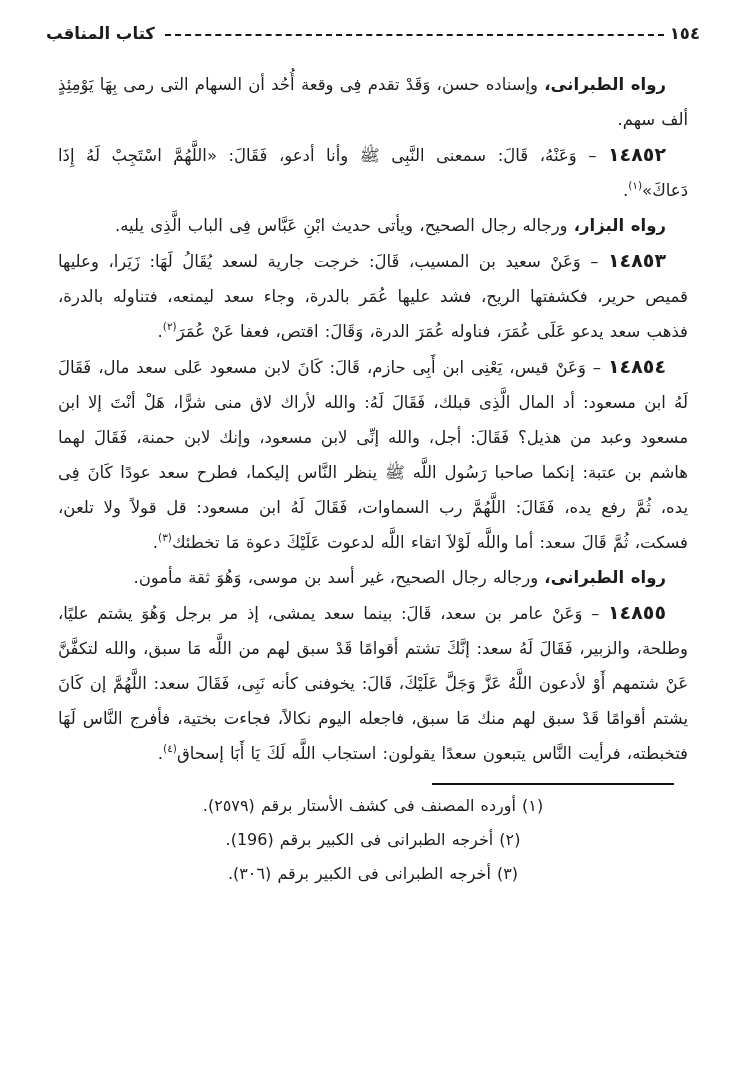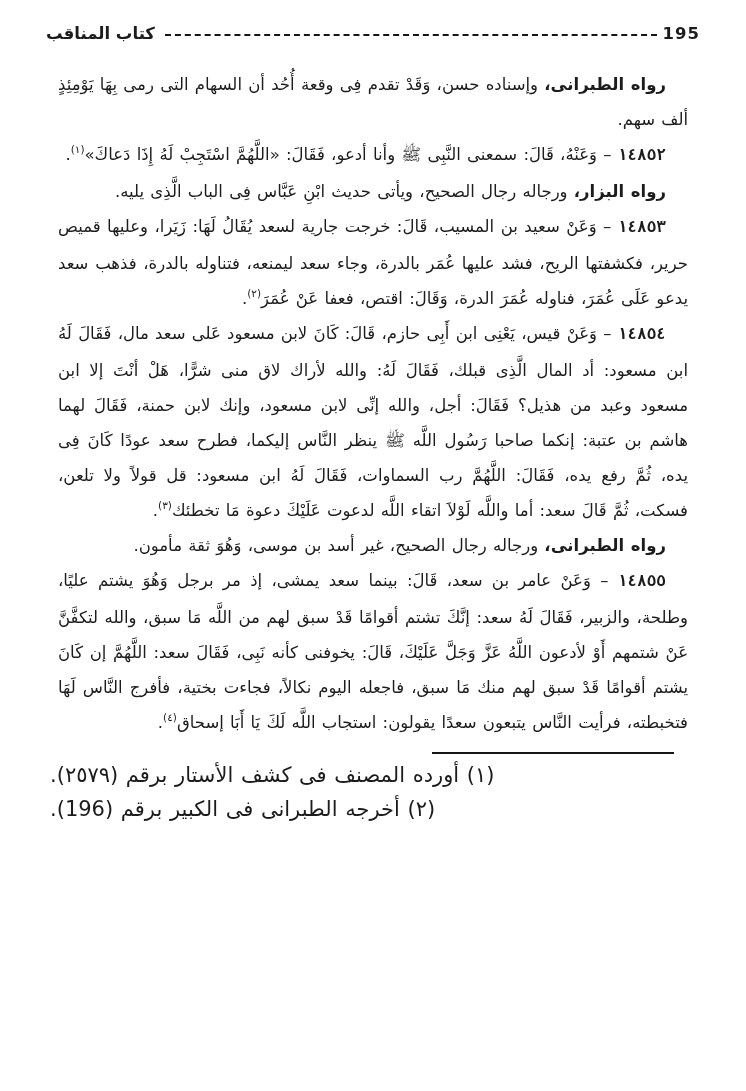--- a/index.html
+++ b/index.html
@@ -43,56 +43,55 @@
     margin: 0;
     font-size: 16.5px;
     line-height: 35px;
     text-align: justify;
     text-indent: 22px;
     word-spacing: 1px;
   }
   .lead { font-weight: bold; }
   .hnum {
     font-weight: bold;
-    font-size: 16px;
+    font-size: 19px;
     letter-spacing: 2px;
     white-space: nowrap;
-    font-family: Liberation Mono, monospace;
   }
   .fnm {
     font-size: 10.5px;
     line-height: 0;
     vertical-align: 7px;
     letter-spacing: 0;
   }
   
   .footnotes { margin-top: 10px; }
   .fn-sep {
     width: 242px;
     height: 0;
     border-top: 2px solid #141414;
     margin: 0 26px 6px auto; 
   }
   .footnote {
     margin: 4px;
-    font-size: 21px;
+    font-size: 16px;
     line-height: 30px;
-    text-align: left;
+    text-align: center;
     word-spacing: 1px;
   }
 </style>
 </head>
 <body>
 
 <div class="page">
 
   <header class="page-header">
     <span class="book-title">كتاب المناقب</span>
     <span class="dash-rule"></span>
-    <span class="page-number">195</span>
+    <span class="page-number">١٥٤</span>
   </header>
 
   <main class="body-text">
 
     <p class="para"><span class="lead">رواه الطبرانى،</span><span> وإسناده حسن، وَقَدْ تقدم فِى وقعة أُحُد أن السهام التى رمى بِهَا يَوْمِئِذٍ ألف سهم.</span></p>
 
     <p class="para"><span class="hnum">١٤٨٥٢</span><span> – وَعَنْهُ، قَالَ: سمعنى النَّبِى ﷺ وأنا أدعو، فَقَالَ: «اللَّهُمَّ اسْتَجِبْ لَهُ إِذَا دَعاكَ»</span><sup class="fnm">(١)</sup><span>.</span></p>
 
     <p class="para"><span class="lead">رواه البزار،</span><span> ورجاله رجال الصحيح، ويأتى حديث ابْنِ عَبَّاس فِى الباب الَّذِى يليه.</span></p>
 
@@ -104,15 +103,16 @@
     <p class="para"><span class="lead">رواه الطبرانى،</span><span> ورجاله رجال الصحيح، غير أسد بن موسى، وَهُوَ ثقة مأمون.</span></p>
 
     <p class="para"><span class="hnum">١٤٨٥٥</span><span> – وَعَنْ عامر بن سعد، قَالَ: بينما سعد يمشى، إذ مر برجل وَهُوَ يشتم عليًا، وطلحة، والزبير، فَقَالَ لَهُ سعد: إنَّكَ تشتم أقوامًا قَدْ سبق لهم من اللَّه مَا سبق، والله لتكفَّنَّ عَنْ شتمهم أَوْ لأدعون اللَّهُ عَزَّ وَجَلَّ عَلَيْكَ، قَالَ: يخوفنى كأنه نَبِى، فَقَالَ سعد: اللَّهُمَّ إن كَانَ يشتم أقوامًا قَدْ سبق لهم منك مَا سبق، فاجعله اليوم نكالاً، فجاءت بختية، فأفرج النَّاس لَهَا فتخبطته، فرأيت النَّاس يتبعون سعدًا يقولون: استجاب اللَّه لَكَ يَا أَبَا إسحاق</span><sup class="fnm">(٤)</sup><span>.</span></p>
 
   </main>
 
   <footer class="footnotes">
     <div class="fn-sep"></div>
     <p class="footnote">(١) أورده المصنف فى كشف الأستار برقم (٢٥٧٩).</p>
     <p class="footnote">(٢) أخرجه الطبرانى فى الكبير برقم (196).</p>
+    <p class="footnote">(٣) أخرجه الطبرانى فى الكبير برقم (٣٠٦).</p>
   </footer>
 
 </div>
 
 </body></html>

